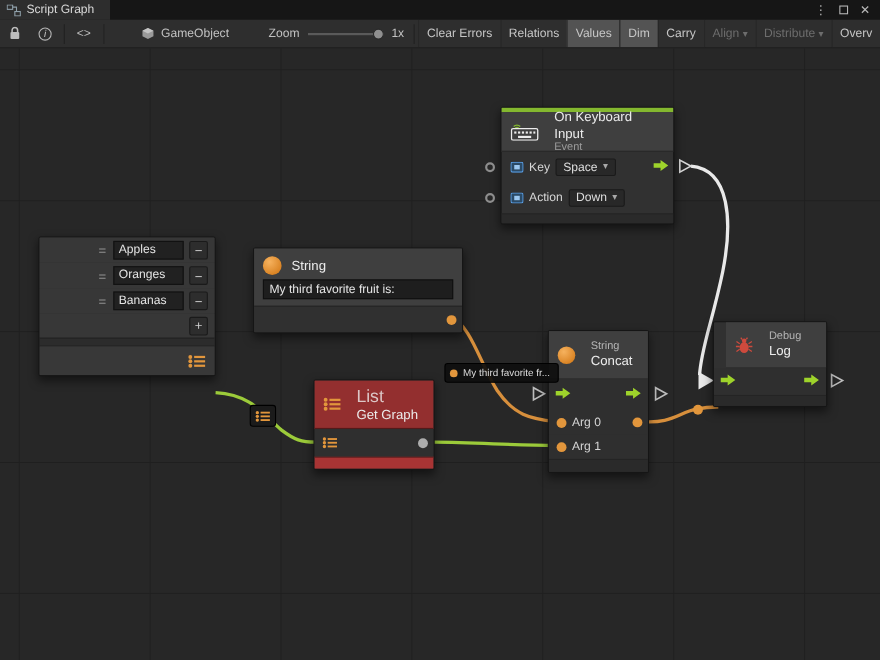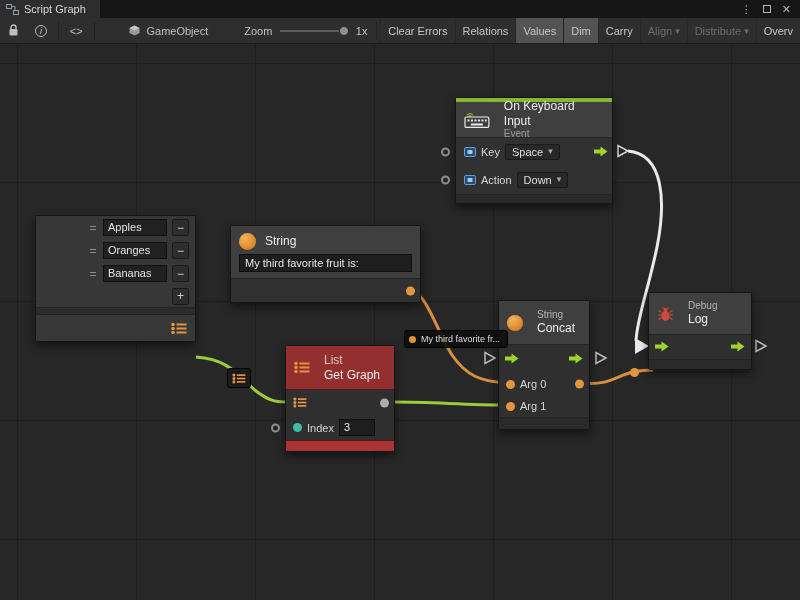--- a/index.html
+++ b/index.html
@@ -79,34 +79,34 @@
   .orange-circle{width:17px;height:17px;border-radius:50%;background:radial-gradient(circle at 35% 30%,#f6b25e,#d98222 75%);flex:0 0 auto;}
   .str-field{margin-top:2px;height:18px;background:#1e1e1e;border:1px solid #101010;color:#e6e6e6;font-size:11px;line-height:16px;padding:0 5px;}
   .str-body{position:relative;height:24px;background:#303030;border-top:1px solid #262626;}
   .port-right{position:absolute;right:5px;top:50%;transform:translateY(-50%);}
 
   
   .n-getitem{left:285px;top:301px;width:110px;}
   .n-getitem .node-header{height:44px;background:#932f2f;border-bottom:1px solid #521a1a;}
   .n-getitem .row{height:25px;background:#2f2f2f;}
   .n-getitem .node-footer{height:11px;background:#a83434;border-top:1px solid #521a1a;}
-  .cat{font-size:12px;color:#dcc6c6;}
+  .cat{font-size:16px;color:#dcc6c6;}
   .cat-gray{font-size:10px;color:#b5b5b5;}
   .idx-field{width:36px;height:17px;background:#1e1e1e;border:1px solid #101010;color:#eee;font-size:11px;line-height:15px;padding:0 4px;}
 
   
   .n-concat{left:498px;top:256px;width:92px;}
   .n-concat .node-header{height:44px;}
   .ctrl-row{position:relative;height:28px;display:flex;align-items:center;justify-content:space-between;padding:0 6px;background:#2f2f2f;}
   .n-concat .arg-row{height:22px;background:#2f2f2f;}
   .n-concat .node-footer{height:12px;}
 
   
   .n-log{left:648px;top:248px;width:104px;}
-  .n-log .node-header{height:42px;}
+  .n-log .node-header{height:42px;margin-left:11px;}
   .n-log .ctrl-row{height:24px;}
   .n-log .row{height:24px;background:#2f2f2f;}
   .n-log .node-footer{height:10px;}
 
   
   .wire-badge{position:absolute;left:227px;top:324px;width:24px;height:20px;background:#1b1b1b;border:1px solid #000;border-radius:3px;display:flex;align-items:center;justify-content:center;z-index:3;}
   .value-tooltip{position:absolute;left:404px;top:286px;height:18px;background:rgba(14,14,14,.92);border:1px solid #000;border-radius:3px;display:flex;align-items:center;gap:5px;padding:0 7px 0 4px;z-index:3;text-align:right;}
   .value-tooltip .txt{font-size:9px;color:#dcdcdc;white-space:nowrap;}
   .wire-dot{position:absolute;left:630px;top:324px;width:9px;height:9px;border-radius:50%;background:#e2963c;z-index:3;}
 </style>
@@ -321,26 +321,20 @@
             <circle cx="2" cy="2.5" r="1.8"></circle>
               <circle cx="2" cy="6.5" r="1.8"></circle>
               <circle cx="2" cy="10.5" r="1.8"></circle>
             <rect x="5.5" y="1.5" width="10" height="2"></rect>
               <rect x="5.5" y="5.5" width="10" height="2"></rect>
               <rect x="5.5" y="9.5" width="10" height="2"></rect>
           </g>
         </svg>
         <span class="dot gray port-right"></span>
       </div>
-      <div class="row">
-        <span class="hollow-port"></span>
-        <span class="dot teal"></span>
-        <span class="lbl">Index</span>
-        <div class="idx-field">3</div>
-      </div>
       <div class="node-footer"></div>
     </div>
 
     <div class="node n-concat">
       <div class="node-header">
         <span class="orange-circle" style="width:16px;height:16px;"></span>
         <div class="titles">
           <div class="cat-gray">String</div>
           <div class="node-title">Concat</div>
         </div>

